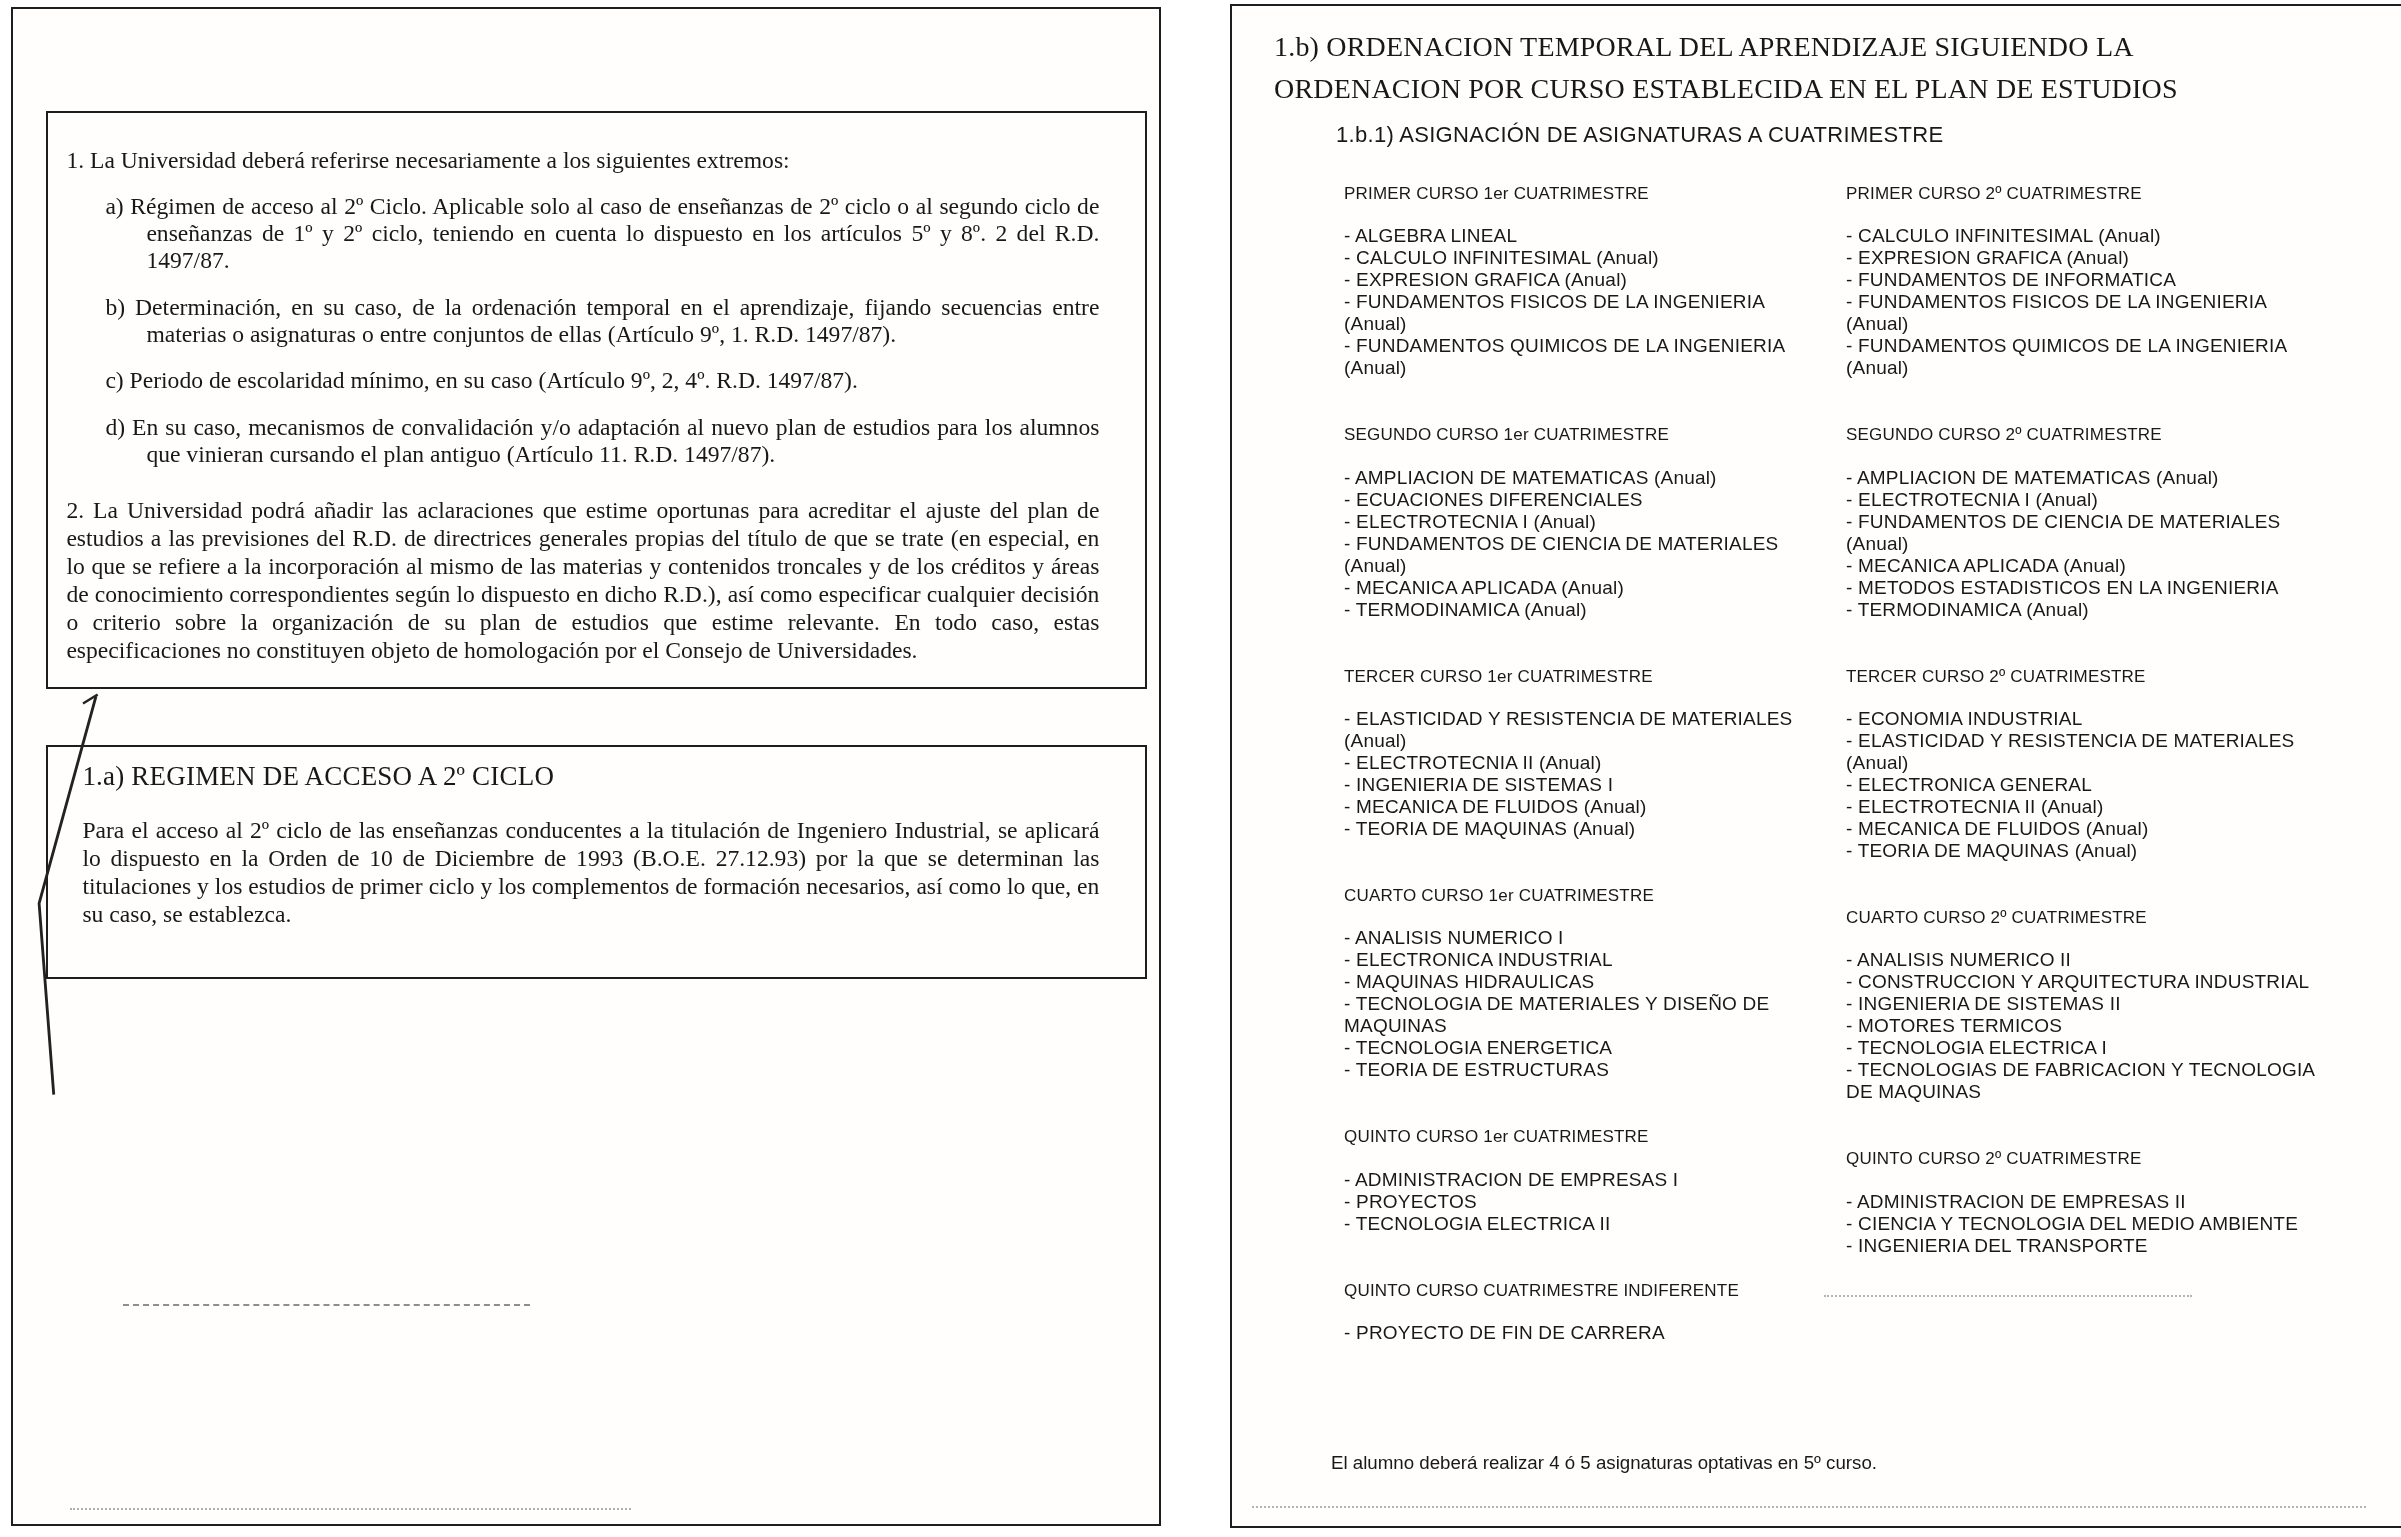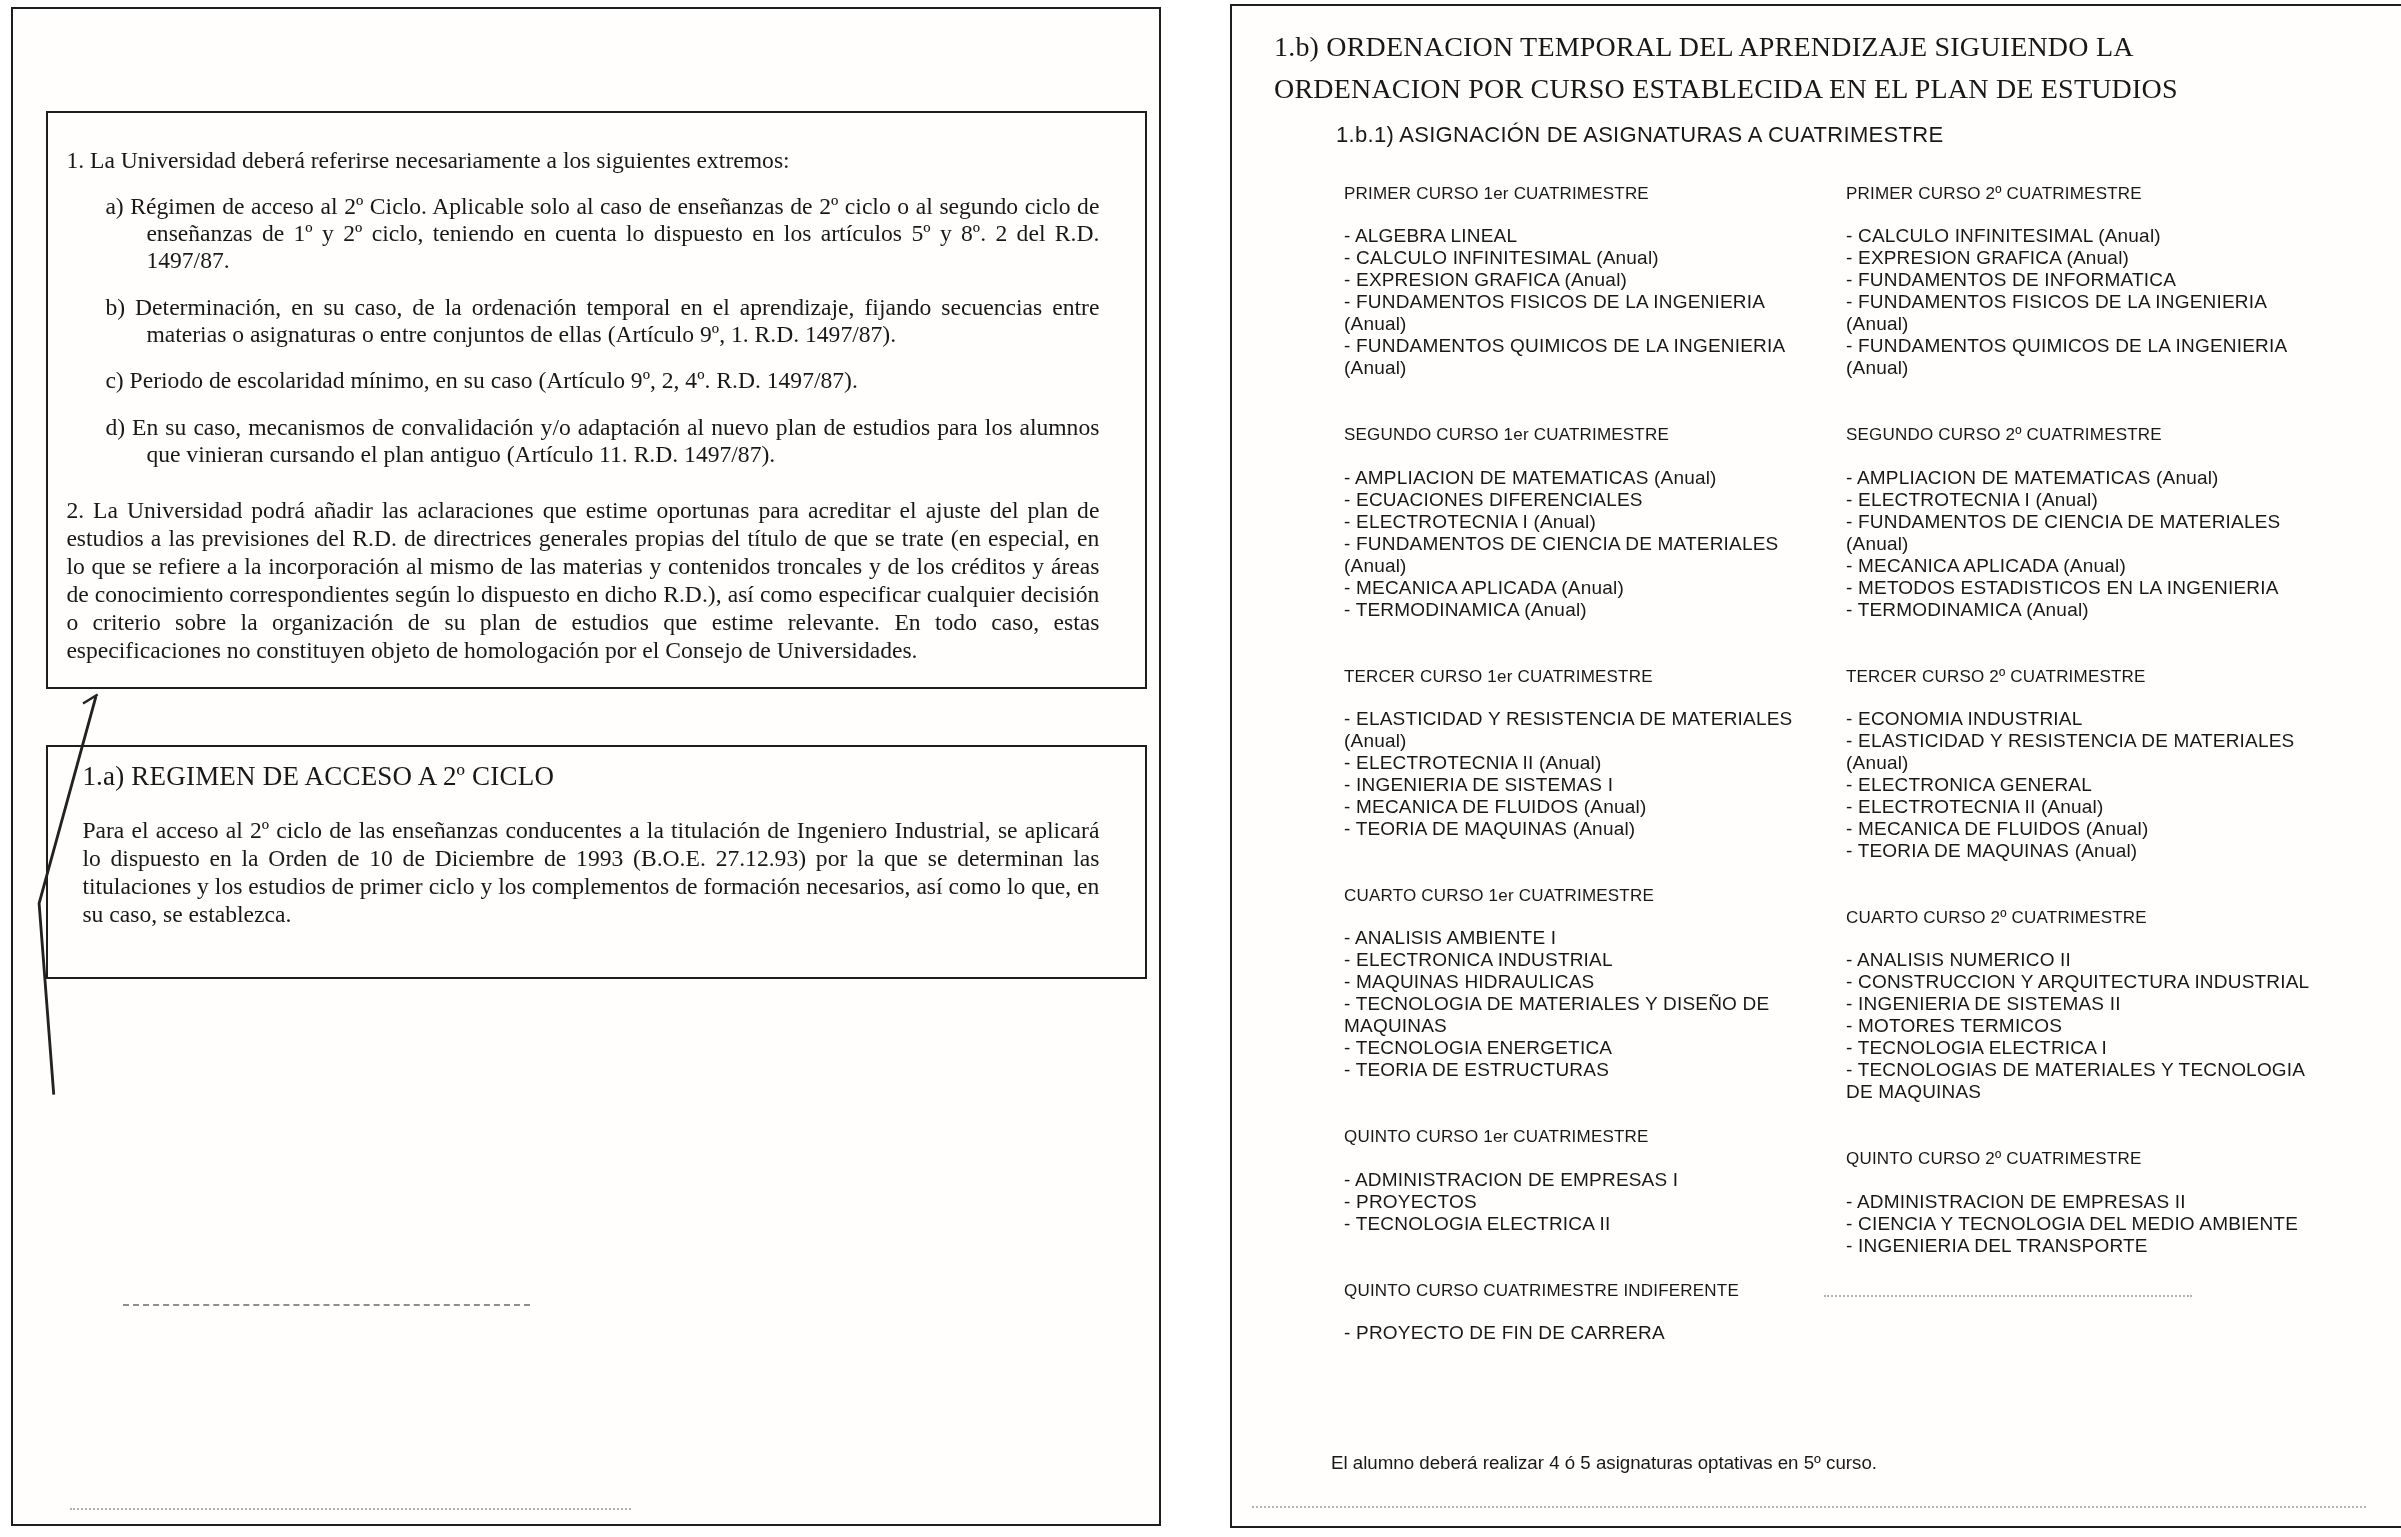--- a/index.html
+++ b/index.html
@@ -161,21 +161,21 @@
               <div class="course-item">- ELECTROTECNIA II (Anual)</div>
               <div class="course-item">- INGENIERIA DE SISTEMAS I</div>
               <div class="course-item">- MECANICA DE FLUIDOS (Anual)</div>
               <div class="course-item">- TEORIA DE MAQUINAS (Anual)</div>
             </div>
   </div>
 
   <div class="course-section">
     <div class="course-heading">CUARTO CURSO 1er CUATRIMESTRE</div>
     <div class="course-items">
-              <div class="course-item">- ANALISIS AMBIENTE I</div>
+              <div class="course-item">- ANALISIS NUMERICO I</div>
               <div class="course-item">- ELECTRONICA INDUSTRIAL</div>
               <div class="course-item">- MAQUINAS HIDRAULICAS</div>
               <div class="course-item">- TECNOLOGIA DE MATERIALES Y DISEÑO DE MAQUINAS</div>
               <div class="course-item">- TECNOLOGIA ENERGETICA</div>
               <div class="course-item">- TEORIA DE ESTRUCTURAS</div>
             </div>
   </div>
 
   <div class="course-section">
     <div class="course-heading">QUINTO CURSO 1er CUATRIMESTRE</div>
@@ -230,21 +230,21 @@
   </div>
 
   <div class="course-section">
     <div class="course-heading">CUARTO CURSO 2º CUATRIMESTRE</div>
     <div class="course-items">
               <div class="course-item">- ANALISIS NUMERICO II</div>
               <div class="course-item">- CONSTRUCCION Y ARQUITECTURA INDUSTRIAL</div>
               <div class="course-item">- INGENIERIA DE SISTEMAS II</div>
               <div class="course-item">- MOTORES TERMICOS</div>
               <div class="course-item">- TECNOLOGIA ELECTRICA I</div>
-              <div class="course-item">- TECNOLOGIAS DE MATERIALES Y TECNOLOGIA DE MAQUINAS</div>
+              <div class="course-item">- TECNOLOGIAS DE FABRICACION Y TECNOLOGIA DE MAQUINAS</div>
             </div>
   </div>
 
   <div class="course-section">
     <div class="course-heading">QUINTO CURSO 2º CUATRIMESTRE</div>
     <div class="course-items">
               <div class="course-item">- ADMINISTRACION DE EMPRESAS II</div>
               <div class="course-item">- CIENCIA Y TECNOLOGIA DEL MEDIO AMBIENTE</div>
               <div class="course-item">- INGENIERIA DEL TRANSPORTE</div>
             </div>

